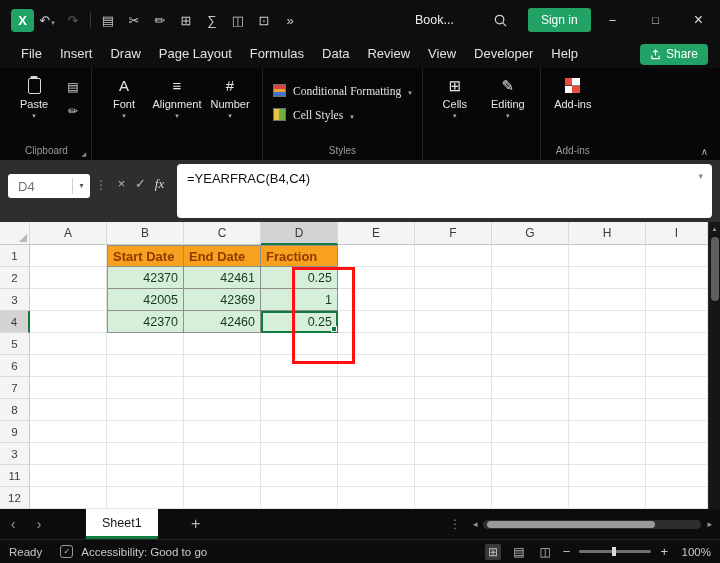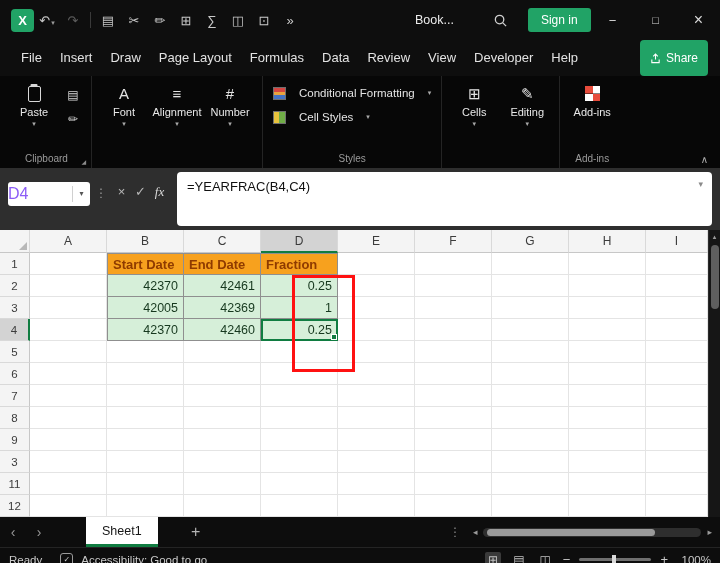--- a/index.html
+++ b/index.html
@@ -25,52 +25,52 @@
             border:none; border-radius:3px; font-size:12px; font-family:inherit; cursor:pointer; }
   .wingroup { margin-left:auto; display:flex; height:100%; }
   .winbtn { width:43px; height:100%; display:flex; align-items:center; justify-content:center; font-size:13px; color:#dcdcdc; }
   .winbtn.max { font-size:11px; }
   .winbtn.close { font-size:16px; }
   
   .menubar { flex:0 0 28px; background:var(--titlebar-bg,#0E0E0E); display:flex; align-items:center; padding-left:12px; }
   .mtabs { display:flex; align-items:center; height:100%; }
   .mtab { padding:0 9px; height:100%; display:flex; align-items:center; font-size:13px; color:#e2e2e2; border-bottom:2px solid transparent; }
   .mtab.active { font-weight:bold; color:#fff; border-bottom:2px solid #e8e8e8; }
-  .share { margin-left:auto; margin-right:12px; height:36px; padding:0 10px; background:var(--button-green,#21A366);
+  .share { margin-left:auto; margin-right:12px; height:21px; padding:0 10px; background:var(--button-green,#21A366);
            color:#fff; border:none; border-radius:4px; font-size:12px; font-family:inherit; display:flex; align-items:center; gap:5px; cursor:pointer; }
   
   .ribbon { flex:0 0 92px; background:var(--ribbon-bg,#070707); position:relative; }
   .rgroups { display:flex; height:100%; padding:0 2px; }
   .rgroup { display:flex; flex-direction:column; border-right:1px solid #242424; padding:0 7px; }
   .rgroup.last { border-right:none; }
   .g-body { flex:1; display:flex; align-items:flex-start; gap:3px; padding-top:5px; }
   .g-body.col { flex-direction:column; gap:0; }
   .g-label { height:17px; line-height:15px; font-size:10px; color:#9b9b9b; text-align:center; position:relative; }
   .launcher { position:absolute; right:-2px; top:4px; font-size:6px; color:#8a8a8a; }
   .bigbtn { width:50px; display:flex; flex-direction:column; align-items:center; padding-top:2px; color:#e8e8e8; }
   .bicon { height:21px; display:flex; align-items:center; justify-content:center; font-size:15px; color:#e3e3e3; }
   .blabel { font-size:11px; margin-top:2px; white-space:nowrap; }
   .dd { font-size:7px; color:#a9a9a9; margin-top:2px; }
   .minicol { display:flex; flex-direction:column; gap:4px; padding-top:4px; }
   .miniicon { width:22px; height:20px; display:flex; align-items:center; justify-content:center; font-size:12px; color:#d5d5d5; }
   .clip-icon { width:13px; height:16px; border:1.5px solid #d8d8d8; border-radius:2px; position:relative; }
   .clip-icon::before { content:""; position:absolute; top:-3px; left:50%; transform:translateX(-50%); width:7px; height:3px; background:#d8d8d8; border-radius:1px; }
-  .stylerow { display:flex; align-items:center; gap:13px; height:24px; font-size:11.5px; color:#e3e3e3; padding:0 3px; white-space:nowrap; }
+  .stylerow { display:flex; align-items:flex-end; gap:7px; height:24px; font-size:11.5px; color:#e3e3e3; padding:0 3px; white-space:nowrap;font-family:Liberation Serif, serif; }
   .cf-icon { width:13px; height:13px; border:1px solid #6f6f6f; background:linear-gradient(180deg,#D64541 34%,#E8A33D 34% 67%,#4472C4 67%); flex:0 0 auto; }
   .ft-icon { width:13px; height:13px; border:1px solid #6f6f6f; background:linear-gradient(180deg,#4472C4 34%,#f2f2f2 34%); flex:0 0 auto; }
   .cs-icon { width:13px; height:13px; border:1px solid #6f6f6f; background:linear-gradient(90deg,#E8C33D 50%,#70AD47 50%); flex:0 0 auto; }
   .sdd { font-size:7px; color:#a9a9a9; }
   .addins-icon { width:15px; height:15px;
       background-image:linear-gradient(90deg,#E74C3C 50%,#fff 50%),linear-gradient(90deg,#fff 50%,#E74C3C 50%);
       background-size:100% 50%,100% 50%; background-position:top,bottom; background-repeat:no-repeat,no-repeat; }
   .collapse { position:absolute; right:12px; bottom:3px; font-size:10px; color:#b0b0b0; }
   
   .formulabar { flex:0 0 62px; background:var(--formulabar-bg,#2E2E2E); display:flex; align-items:flex-start; padding:4px 8px 4px 8px; }
   .namebox { margin-top:10px; width:82px; height:24px; background:#fff; border-radius:3px; display:flex; align-items:center; overflow:hidden; }
-  .nb-text { flex:1; font-size:16px; color:#8b5cf6; }
+  .nb-text { flex:1; padding-left:10px; font-size:13px; color:#737373; }
   .nb-dd { width:18px; text-align:center; font-size:8px; color:#555; border-left:1px solid #d0d0d0; height:16px; line-height:16px; }
   .fb-dots { margin:14px 5px 0; color:#9a9a9a; font-size:12px; }
   .fb-btn { margin-top:12px; width:19px; text-align:center; font-size:13px; color:#b8b8b8; }
   .fb-btn.fx { font-family:"Liberation Serif", serif; font-style:italic; font-size:13px; color:#d8d8d8; }
   .formula-field { flex:1; margin-left:8px; height:54px; background:#fff; border-radius:4px; padding:7px 26px 0 10px;
                    font-size:13px; color:#111; position:relative; }
   .fb-expand { position:absolute; right:9px; top:7px; font-size:9px; color:#8a8a8a; }
   
   .gridwrap { flex:0 0 287px; display:flex; position:relative; background:#fff; }
   .grid { display:grid; grid-template-columns:30px repeat(8,77px) 62px; grid-template-rows:23px repeat(12,22px); width:708px; }

